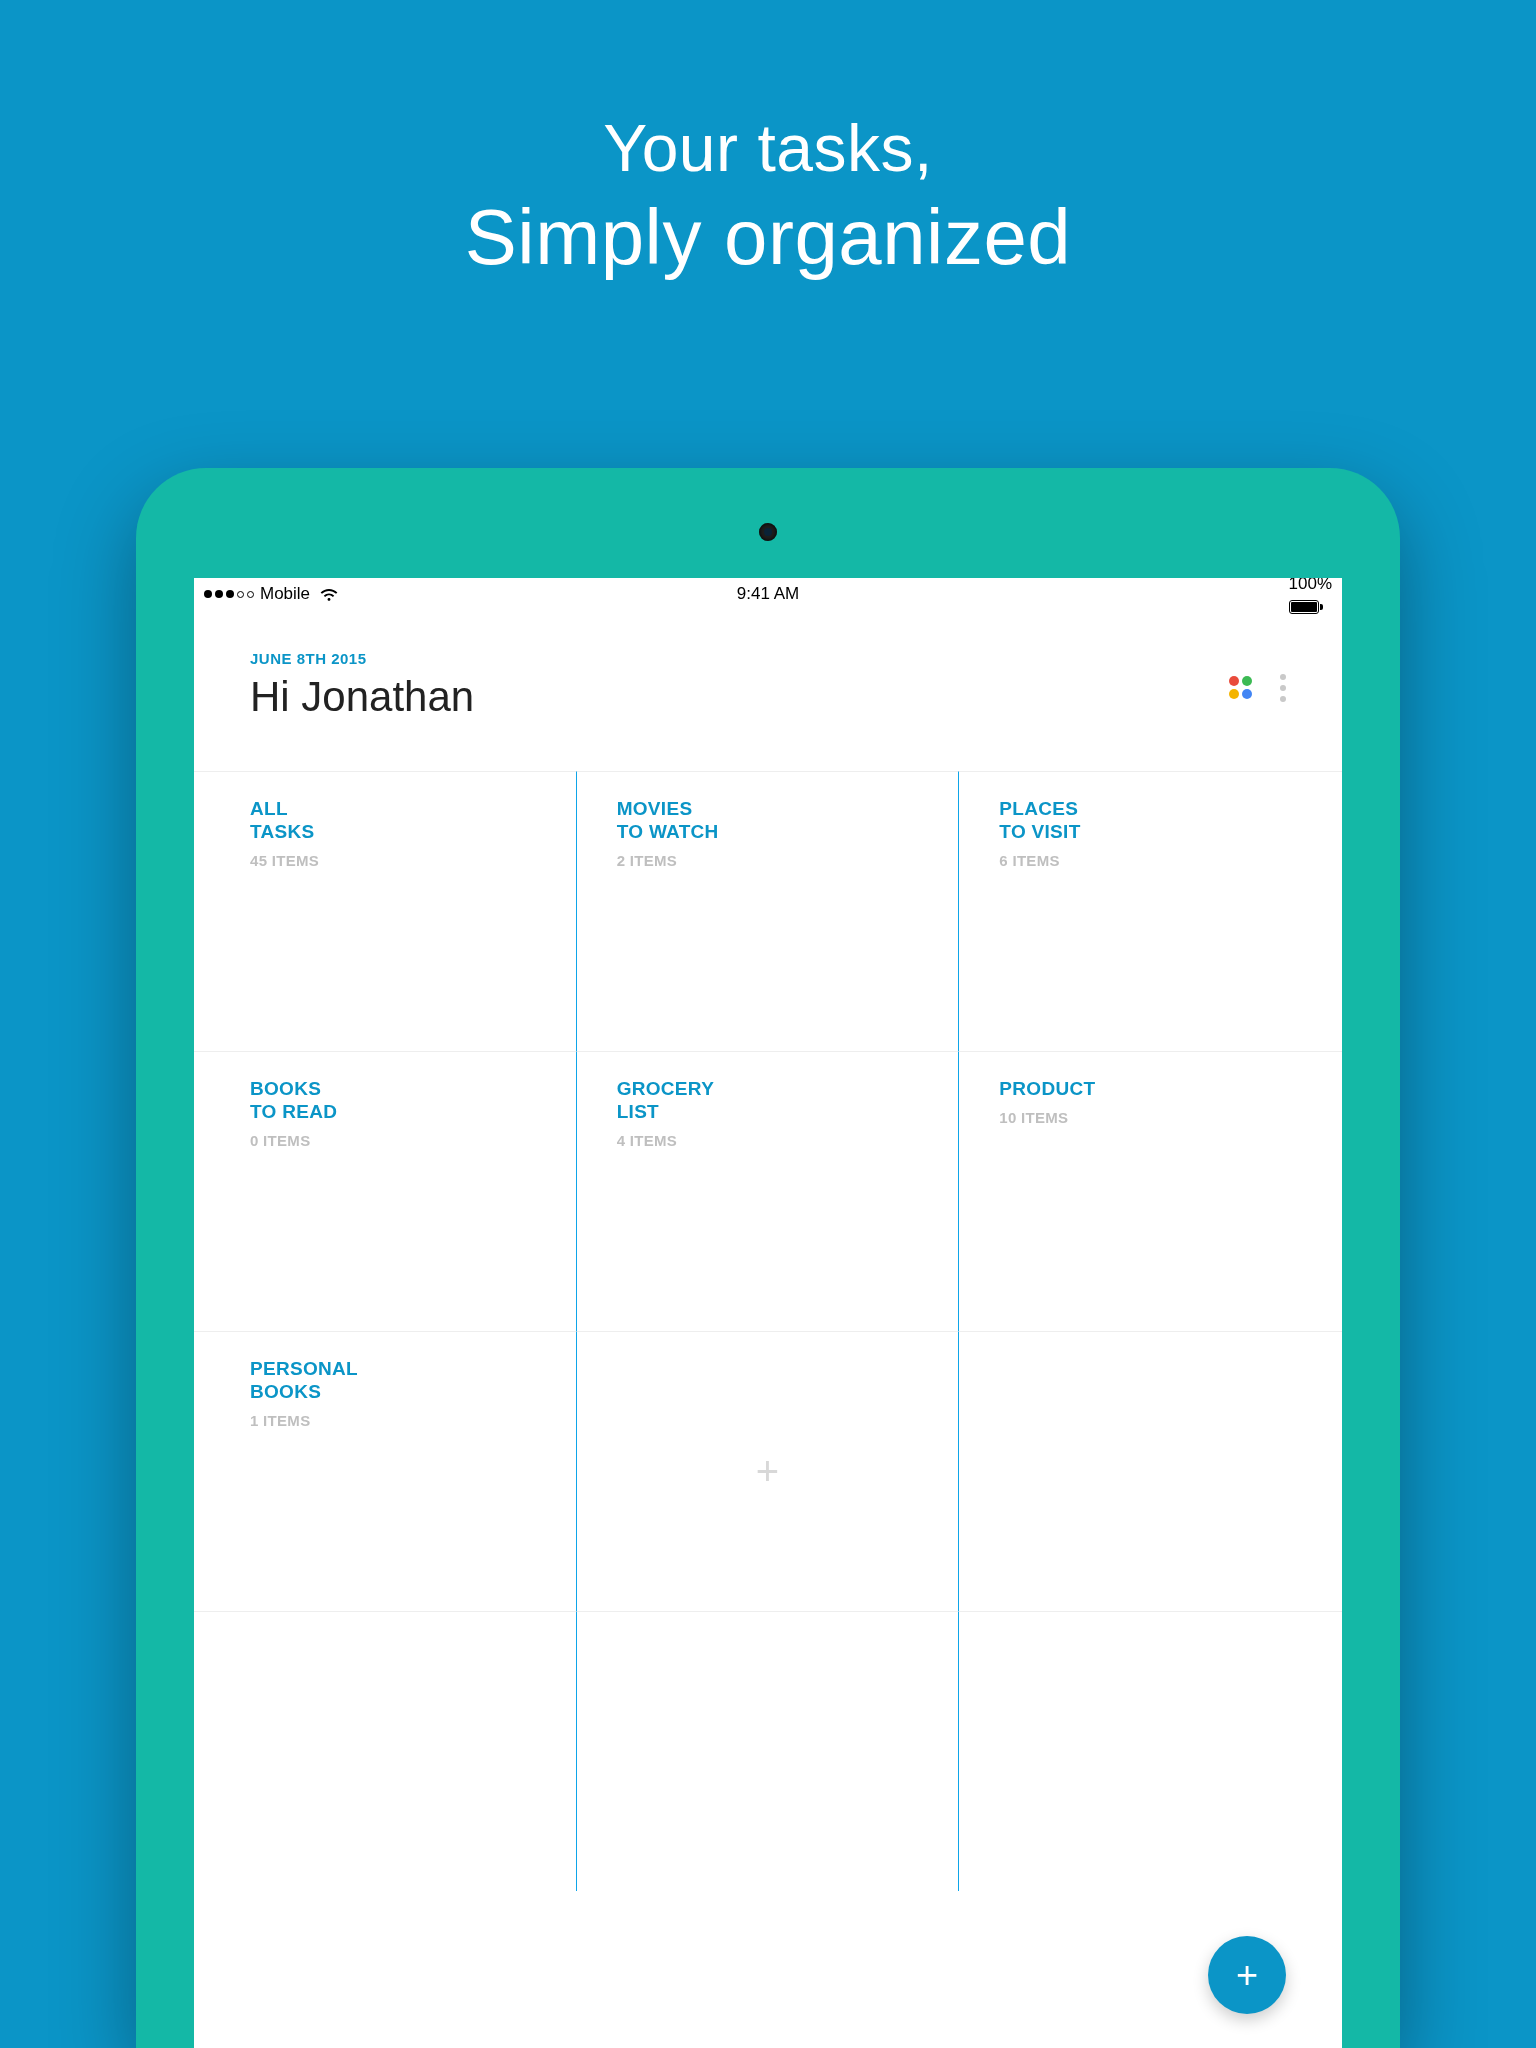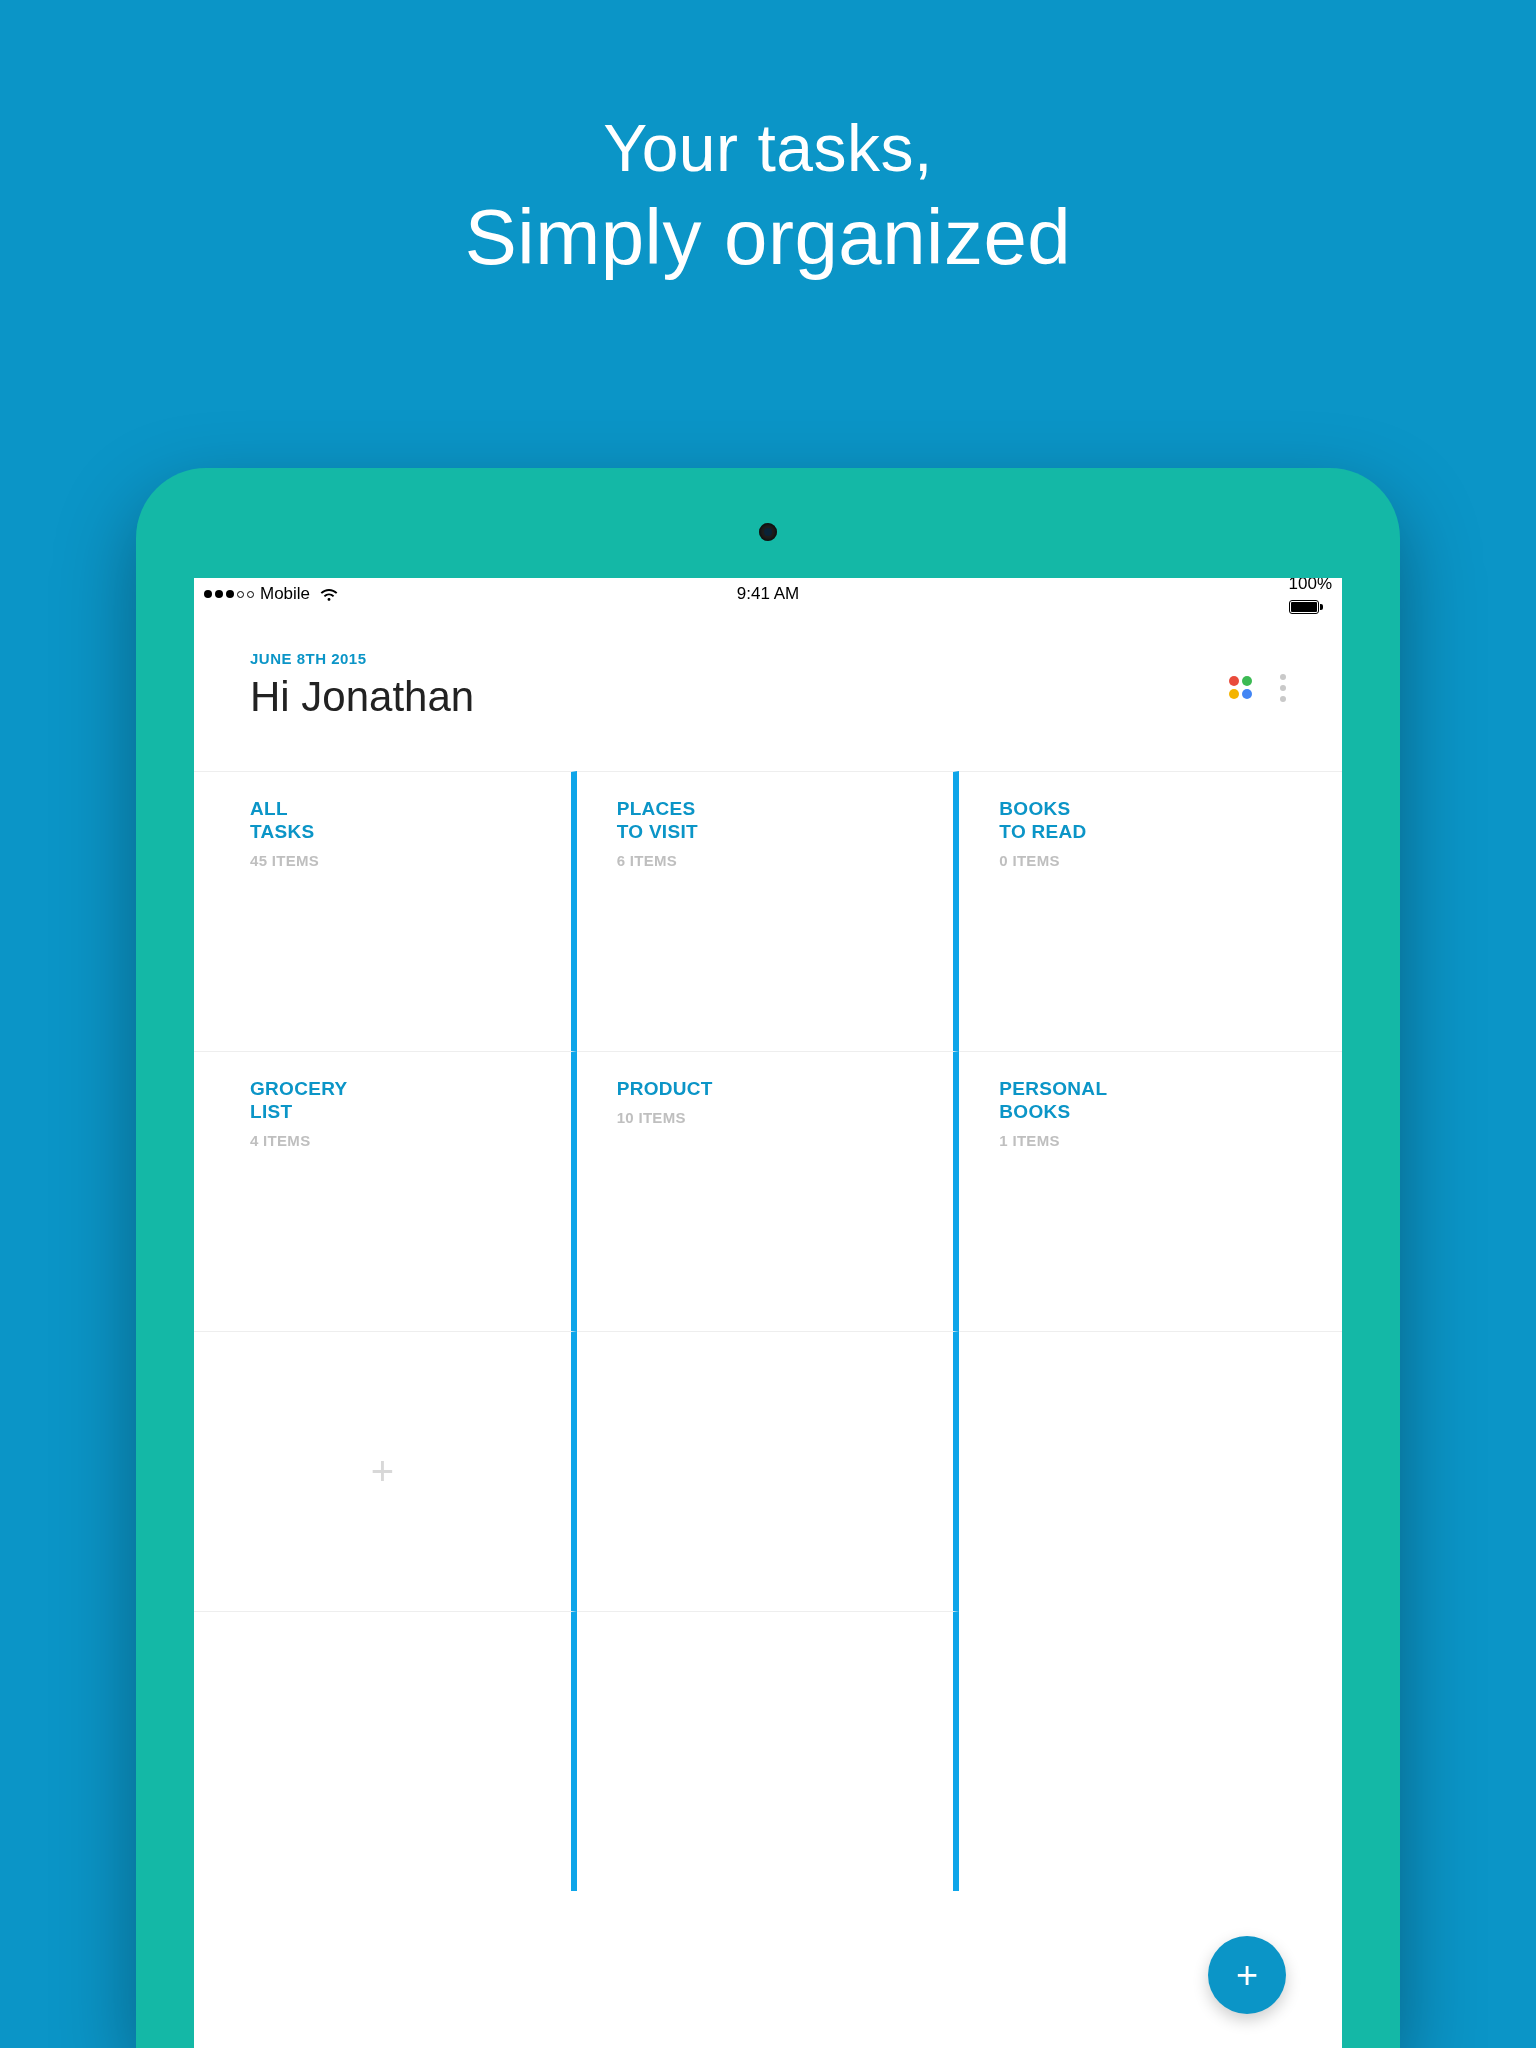--- a/index.html
+++ b/index.html
@@ -96,21 +96,21 @@
 
 
 .grid {
   display:grid;
   grid-template-columns: repeat(3, 1fr);
   grid-auto-rows: 280px;
   margin-top: 30px;
 }
 .cell {
   border-top:1px solid #eee;
-  border-right:6px solid #0ea5e9;
+  border-right:1px solid #0ea5e9;
   padding: 26px 0 0 56px;
   position:relative;
 }
 .cell:nth-child(3n){ border-right:none; padding-left:40px; }
 .cell:nth-child(3n+2){ padding-left:40px; }
 .cell .title { color:#0b95c7; font-size:19px; font-weight:700; line-height:1.2; letter-spacing:0.3px; }
 .cell .count { color:#bfbfbf; font-size:15px; font-weight:600; margin-top:8px; letter-spacing:0.3px; }
 .cell.add-cell { display:flex; align-items:center; justify-content:center; padding:0; }
 .plus-light { color:#d8d8d8; font-size:40px; font-weight:200; }
 
@@ -185,20 +185,24 @@
         </div>
       </div>
     </div>
 
     <div class="grid">
       <div class="cell">
         <div class="title"><span>ALL</span><br><span>TASKS</span></div>
         <div class="count">45 ITEMS</div>
       </div>
       <div class="cell">
+        <div class="title"><span>MOVIES</span><br><span>TO WATCH</span></div>
+        <div class="count">2 ITEMS</div>
+      </div>
+      <div class="cell">
         <div class="title"><span>PLACES</span><br><span>TO VISIT</span></div>
         <div class="count">6 ITEMS</div>
       </div>
       <div class="cell">
         <div class="title"><span>BOOKS</span><br><span>TO READ</span></div>
         <div class="count">0 ITEMS</div>
       </div>
       <div class="cell">
         <div class="title"><span>GROCERY</span><br><span>LIST</span></div>
         <div class="count">4 ITEMS</div>

